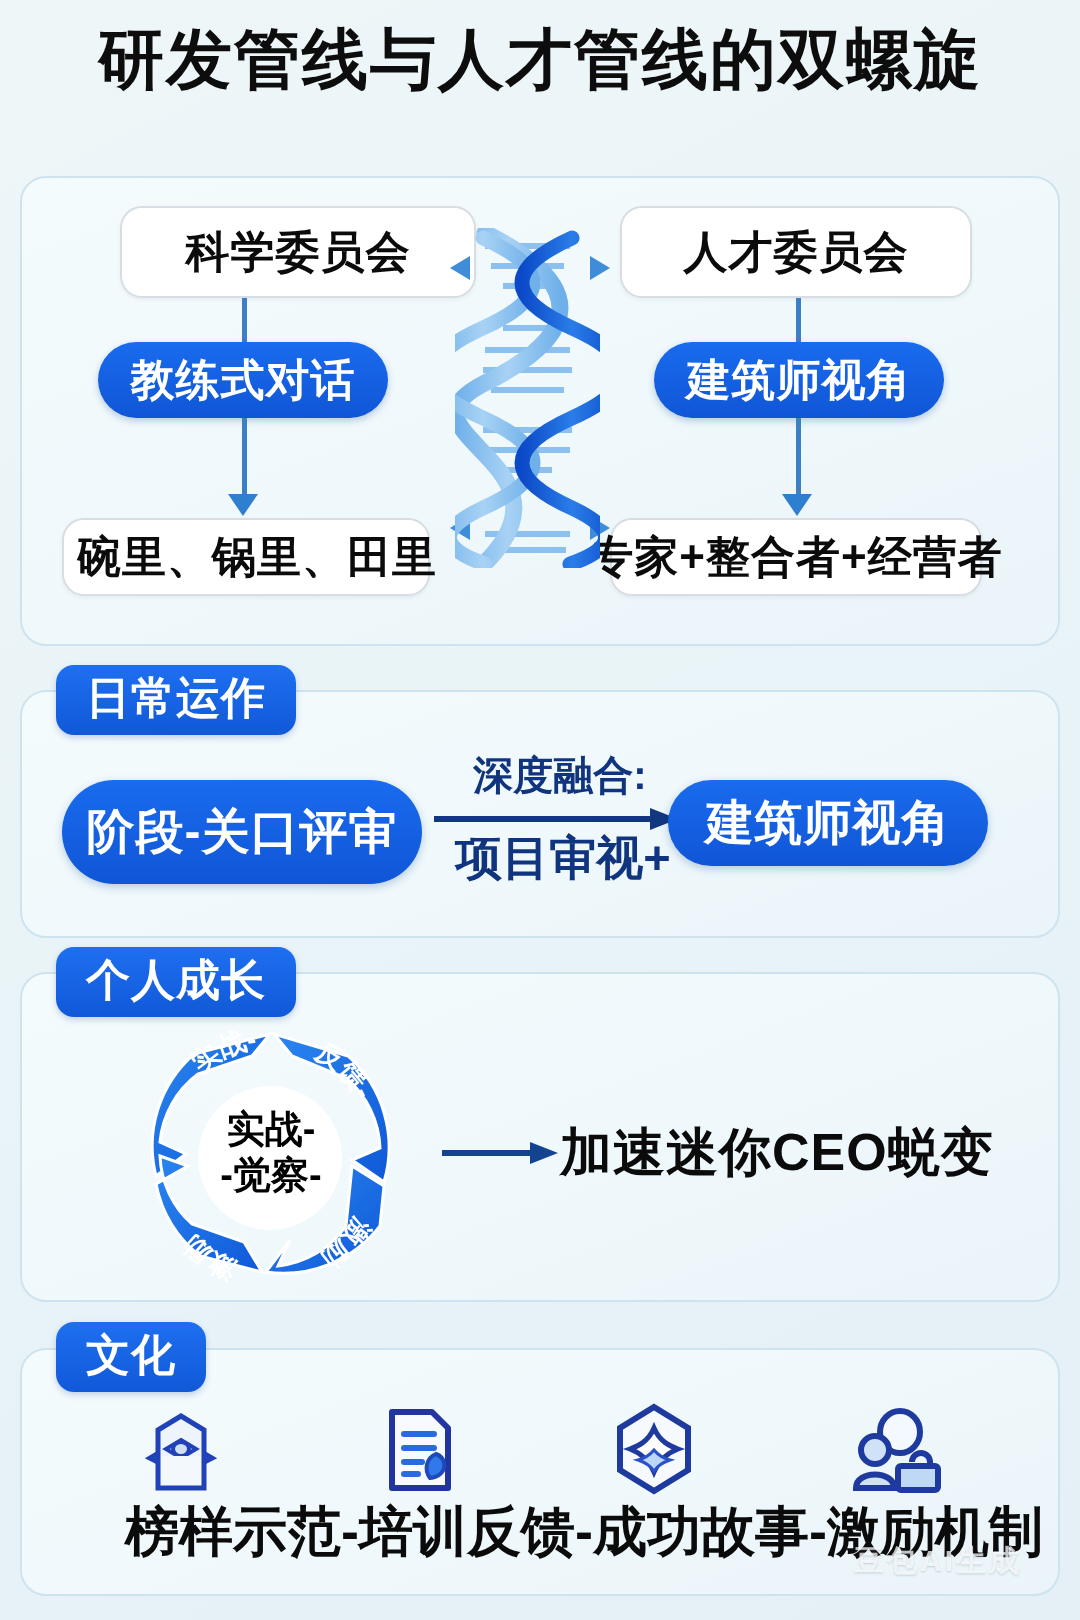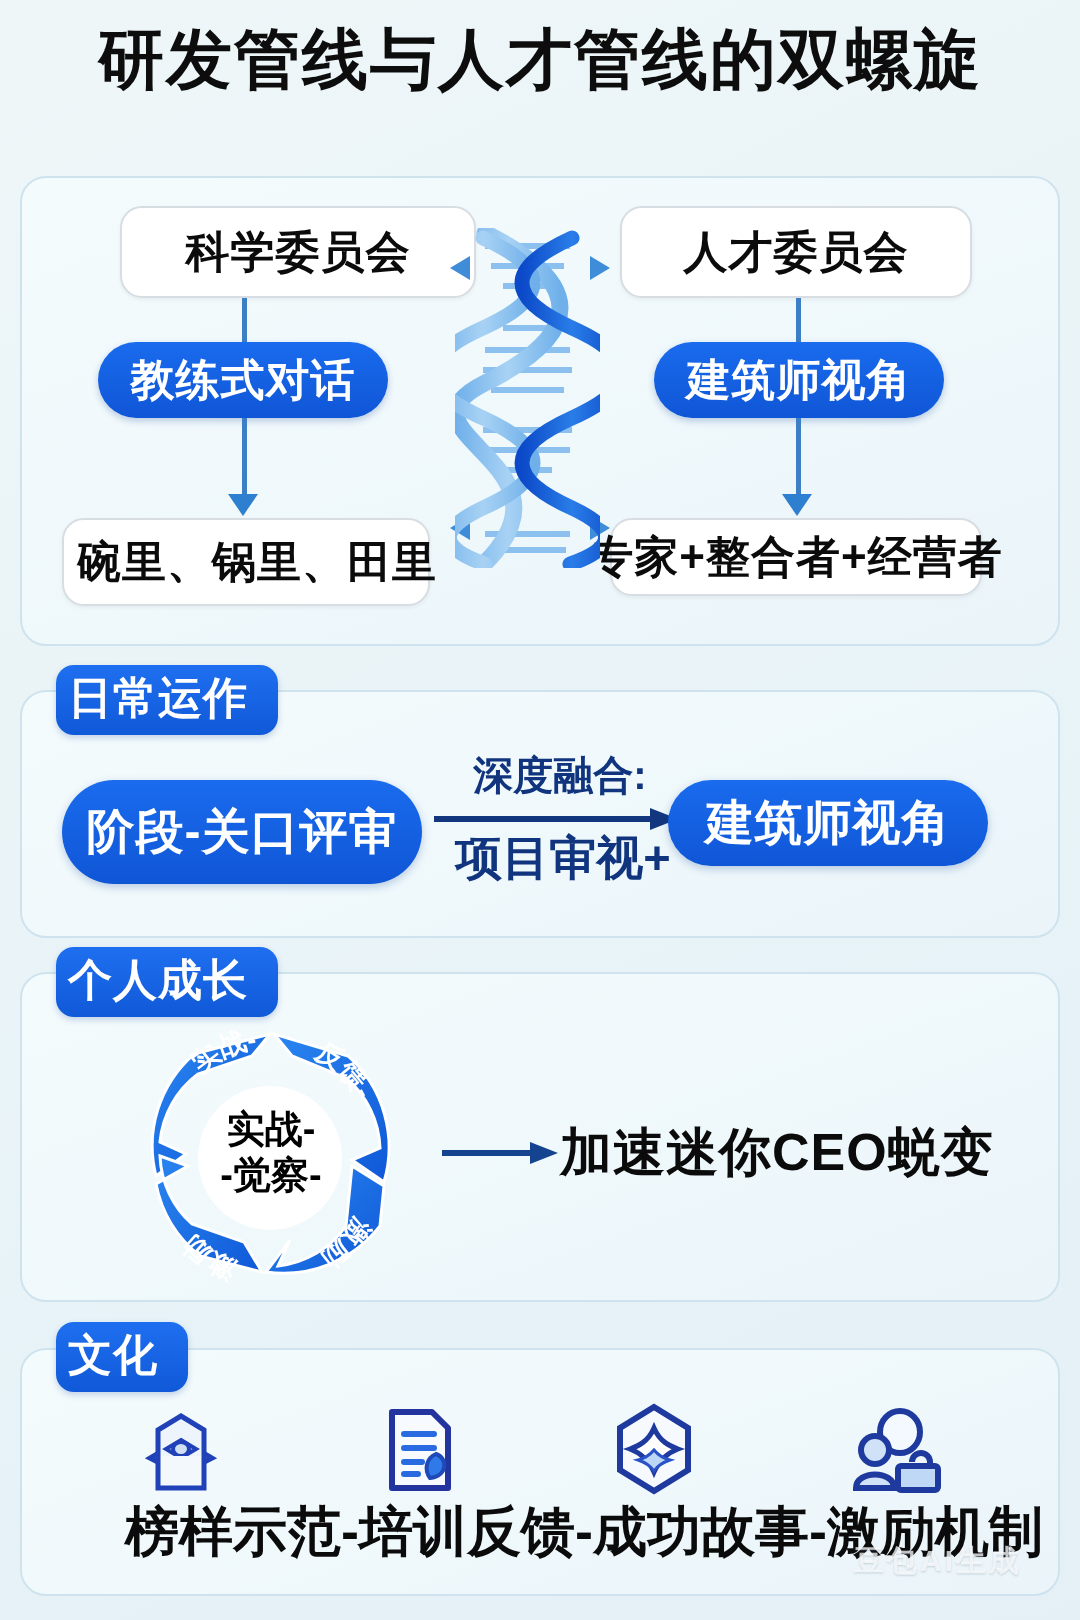--- a/index.html
+++ b/index.html
@@ -40,21 +40,21 @@
   .card-culture    { top: 1348px; height: 248px; }
 
   
   .badge {
     position: absolute;
     background: linear-gradient(180deg, #1e6ff0 0%, #1059d8 100%);
     color: #ffffff;
     font-size: 44px;
     font-weight: 900;
     border-radius: 18px;
-    padding: 10px 30px 14px 12px;
+    padding: 10px 30px 14px 30px;
     line-height: 1.05;
     letter-spacing: 1px;
     box-shadow: 0 3px 6px rgba(16,70,160,.22);
     white-space: nowrap;
     z-index: 5;
   }
   .badge-daily   { left: 56px; top: 665px; }
   .badge-growth  { left: 56px; top: 947px; }
   .badge-culture { left: 56px; top: 1322px; }
 
@@ -99,21 +99,21 @@
     border-left: 15px solid transparent;
     border-right: 15px solid transparent;
     border-top: 22px solid #2f7fd0;
   }
 
   
   #box-sci      { left: 80px;  top: 206px; width: 356px; height: 92px; margin-left: 40px; }
   #box-talent   { left: 620px; top: 206px; width: 352px; height: 92px; }
   #pill-invest  { left: 98px;  top: 342px; width: 290px; height: 76px; }
   #pill-arch    { left: 654px; top: 342px; width: 290px; height: 76px; }
-  #box-bowl     { left: 62px;  top: 518px; width: 368px; height: 88px; padding-left: 22px; }
+  #box-bowl     { left: 62px;  top: 518px; width: 368px; height: 78px; padding-left: 22px; }
   #box-expert   { left: 610px; top: 518px; width: 372px; height: 78px; }
 
   #vline-1 { left: 242px; top: 298px;  height: 46px; }
   #vline-2 { left: 242px; top: 418px;  height: 78px; }
   #vtip-2  { left: 228px; top: 494px; }
   #vline-3 { left: 796px; top: 298px;  height: 46px; }
   #vline-4 { left: 796px; top: 418px;  height: 78px; }
   #vtip-4  { left: 782px; top: 494px; }
 
   .helix-wrap { position: absolute; left: 455px; top: 228px; width: 145px; height: 340px; }

